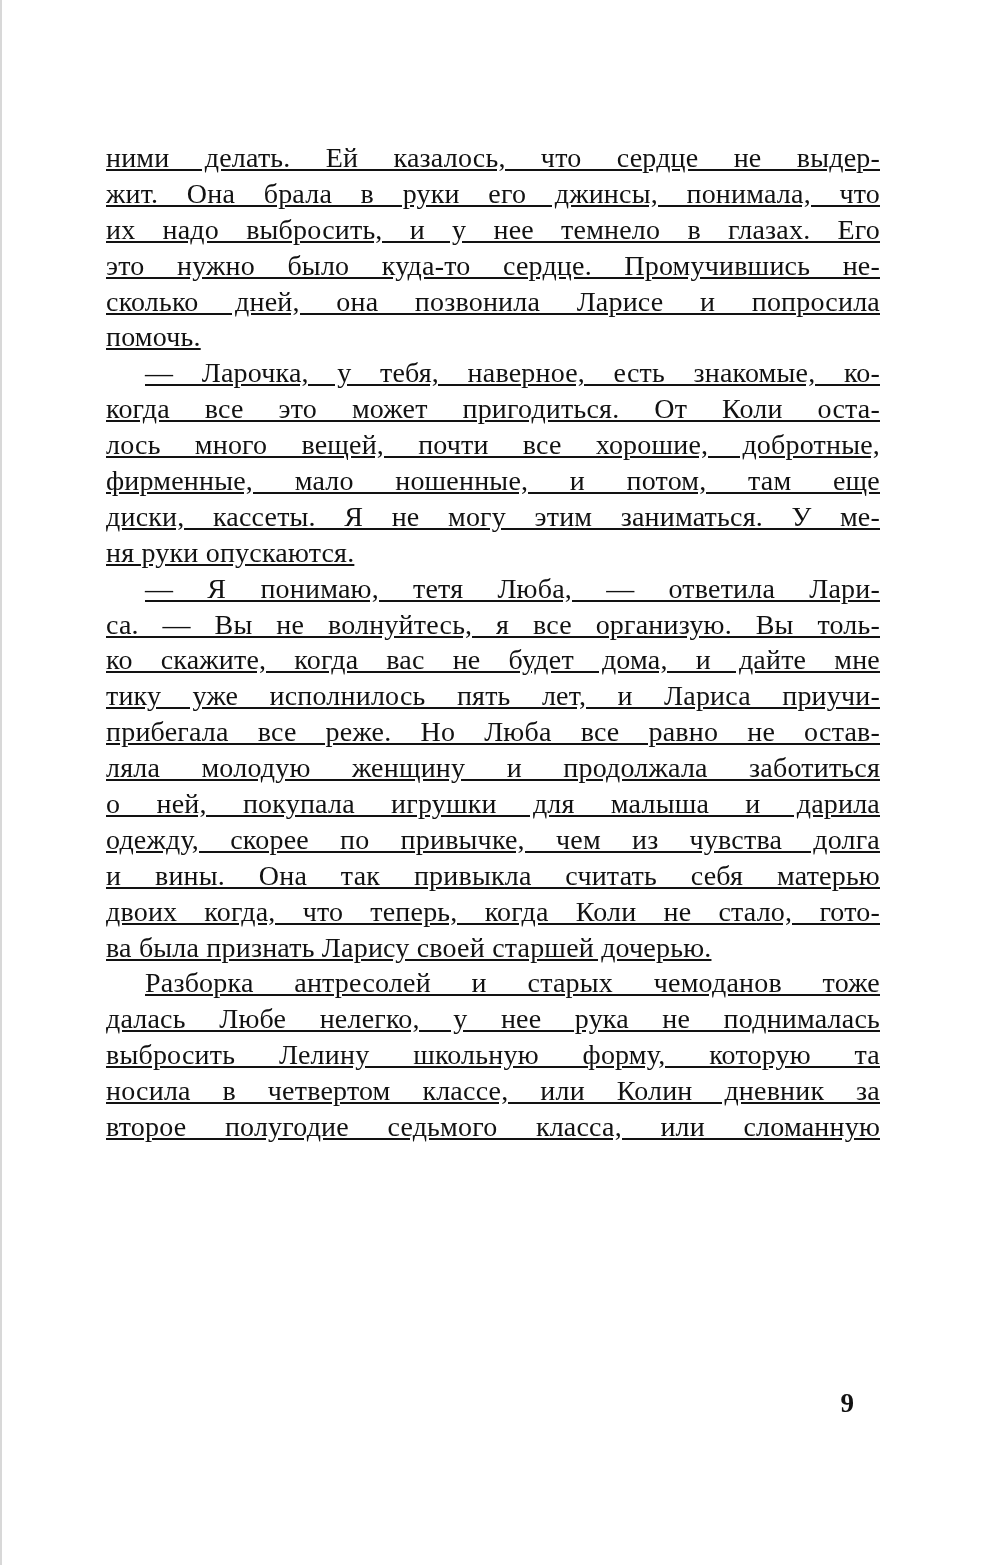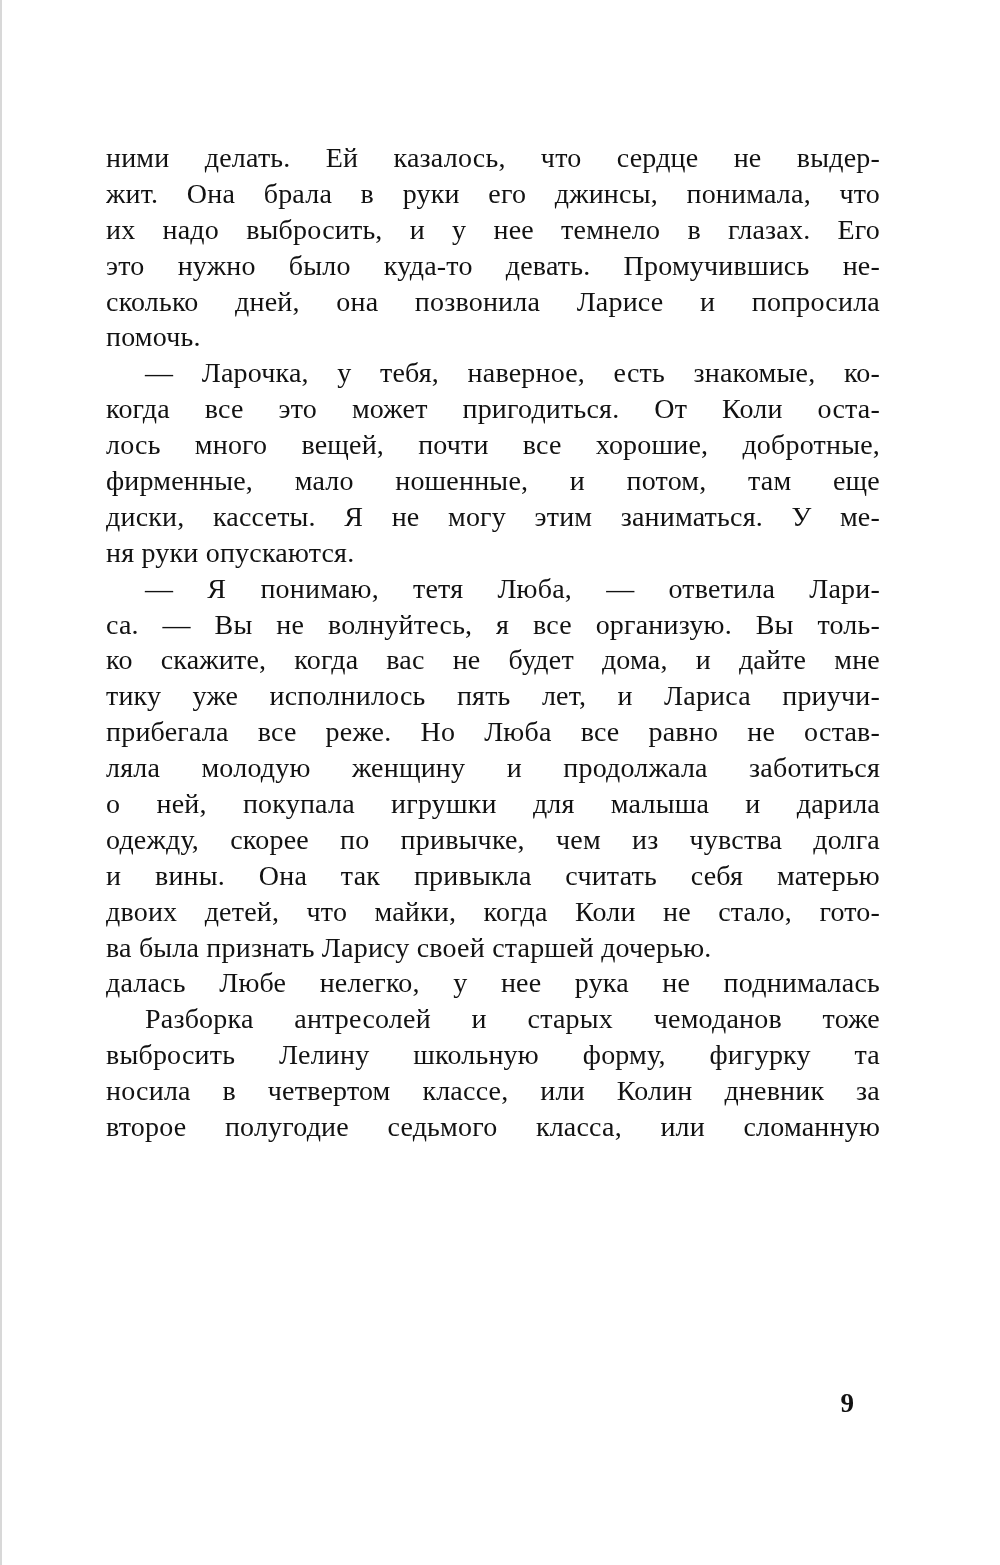--- a/index.html
+++ b/index.html
@@ -32,20 +32,21 @@
   }
 
   .paragraph { }
 
   .line {
     text-align: justify;
     text-align-last: justify;
     height: 35.9px;
     overflow: hidden;
     white-space: nowrap; 
+    text-decoration: underline;
   }
 
   
   .line { white-space: normal; }
 
   .line.lastline {
     text-align-last: left;
   }
 
   .line.indent {
@@ -65,21 +66,21 @@
 </style>
 </head>
 <body>
 
 <div class="page">
   <div class="text-block">
       <div class="paragraph">
         <div class="line">ними делать. Ей казалось, что сердце не выдер-</div>
         <div class="line">жит. Она брала в руки его джинсы, понимала, что</div>
         <div class="line">их надо выбросить, и у нее темнело в глазах. Его</div>
-        <div class="line">это нужно было куда-то девать. Промучившись не-</div>
+        <div class="line">это нужно было куда-то сердце. Промучившись не-</div>
         <div class="line">сколько дней, она позвонила Ларисе и попросила</div>
         <div class="line lastline">помочь.</div>
       </div>
       <div class="paragraph">
         <div class="line indent">— Ларочка, у тебя, наверное, есть знакомые, ко-</div>
         <div class="line">когда все это может пригодиться. От Коли оста-</div>
         <div class="line">лось много вещей, почти все хорошие, добротные,</div>
         <div class="line">фирменные, мало ношенные, и потом, там еще</div>
         <div class="line">диски, кассеты. Я не могу этим заниматься. У ме-</div>
         <div class="line lastline">ня руки опускаются.</div>
@@ -89,25 +90,25 @@
         <div class="line">са. — Вы не волнуйтесь, я все организую. Вы толь-</div>
         <div class="line">ко скажите, когда вас не будет дома, и дайте мне</div>
       </div>
       <div class="paragraph">
         <div class="line">тику уже исполнилось пять лет, и Лариса приучи-</div>
         <div class="line">прибегала все реже. Но Люба все равно не остав-</div>
         <div class="line">ляла молодую женщину и продолжала заботиться</div>
         <div class="line">о ней, покупала игрушки для малыша и дарила</div>
         <div class="line">одежду, скорее по привычке, чем из чувства долга</div>
         <div class="line">и вины. Она так привыкла считать себя матерью</div>
-        <div class="line">двоих детей, что майки, когда Коли не стало, гото-</div>
+        <div class="line">двоих когда, что теперь, когда Коли не стало, гото-</div>
         <div class="line lastline">ва была признать Ларису своей старшей дочерью.</div>
       </div>
       <div class="paragraph">
+        <div class="line indent">Разборка антресолей и старых чемоданов тоже</div>
         <div class="line">далась Любе нелегко, у нее рука не поднималась</div>
-        <div class="line indent">Разборка антресолей и старых чемоданов тоже</div>
-        <div class="line">выбросить Лелину школьную форму, фигурку та</div>
+        <div class="line">выбросить Лелину школьную форму, которую та</div>
         <div class="line">носила в четвертом классе, или Колин дневник за</div>
         <div class="line">второе полугодие седьмого класса, или сломанную</div>
       </div>
     </div>
   <div class="page-number">9</div>
 </div>
 
 </body></html>

